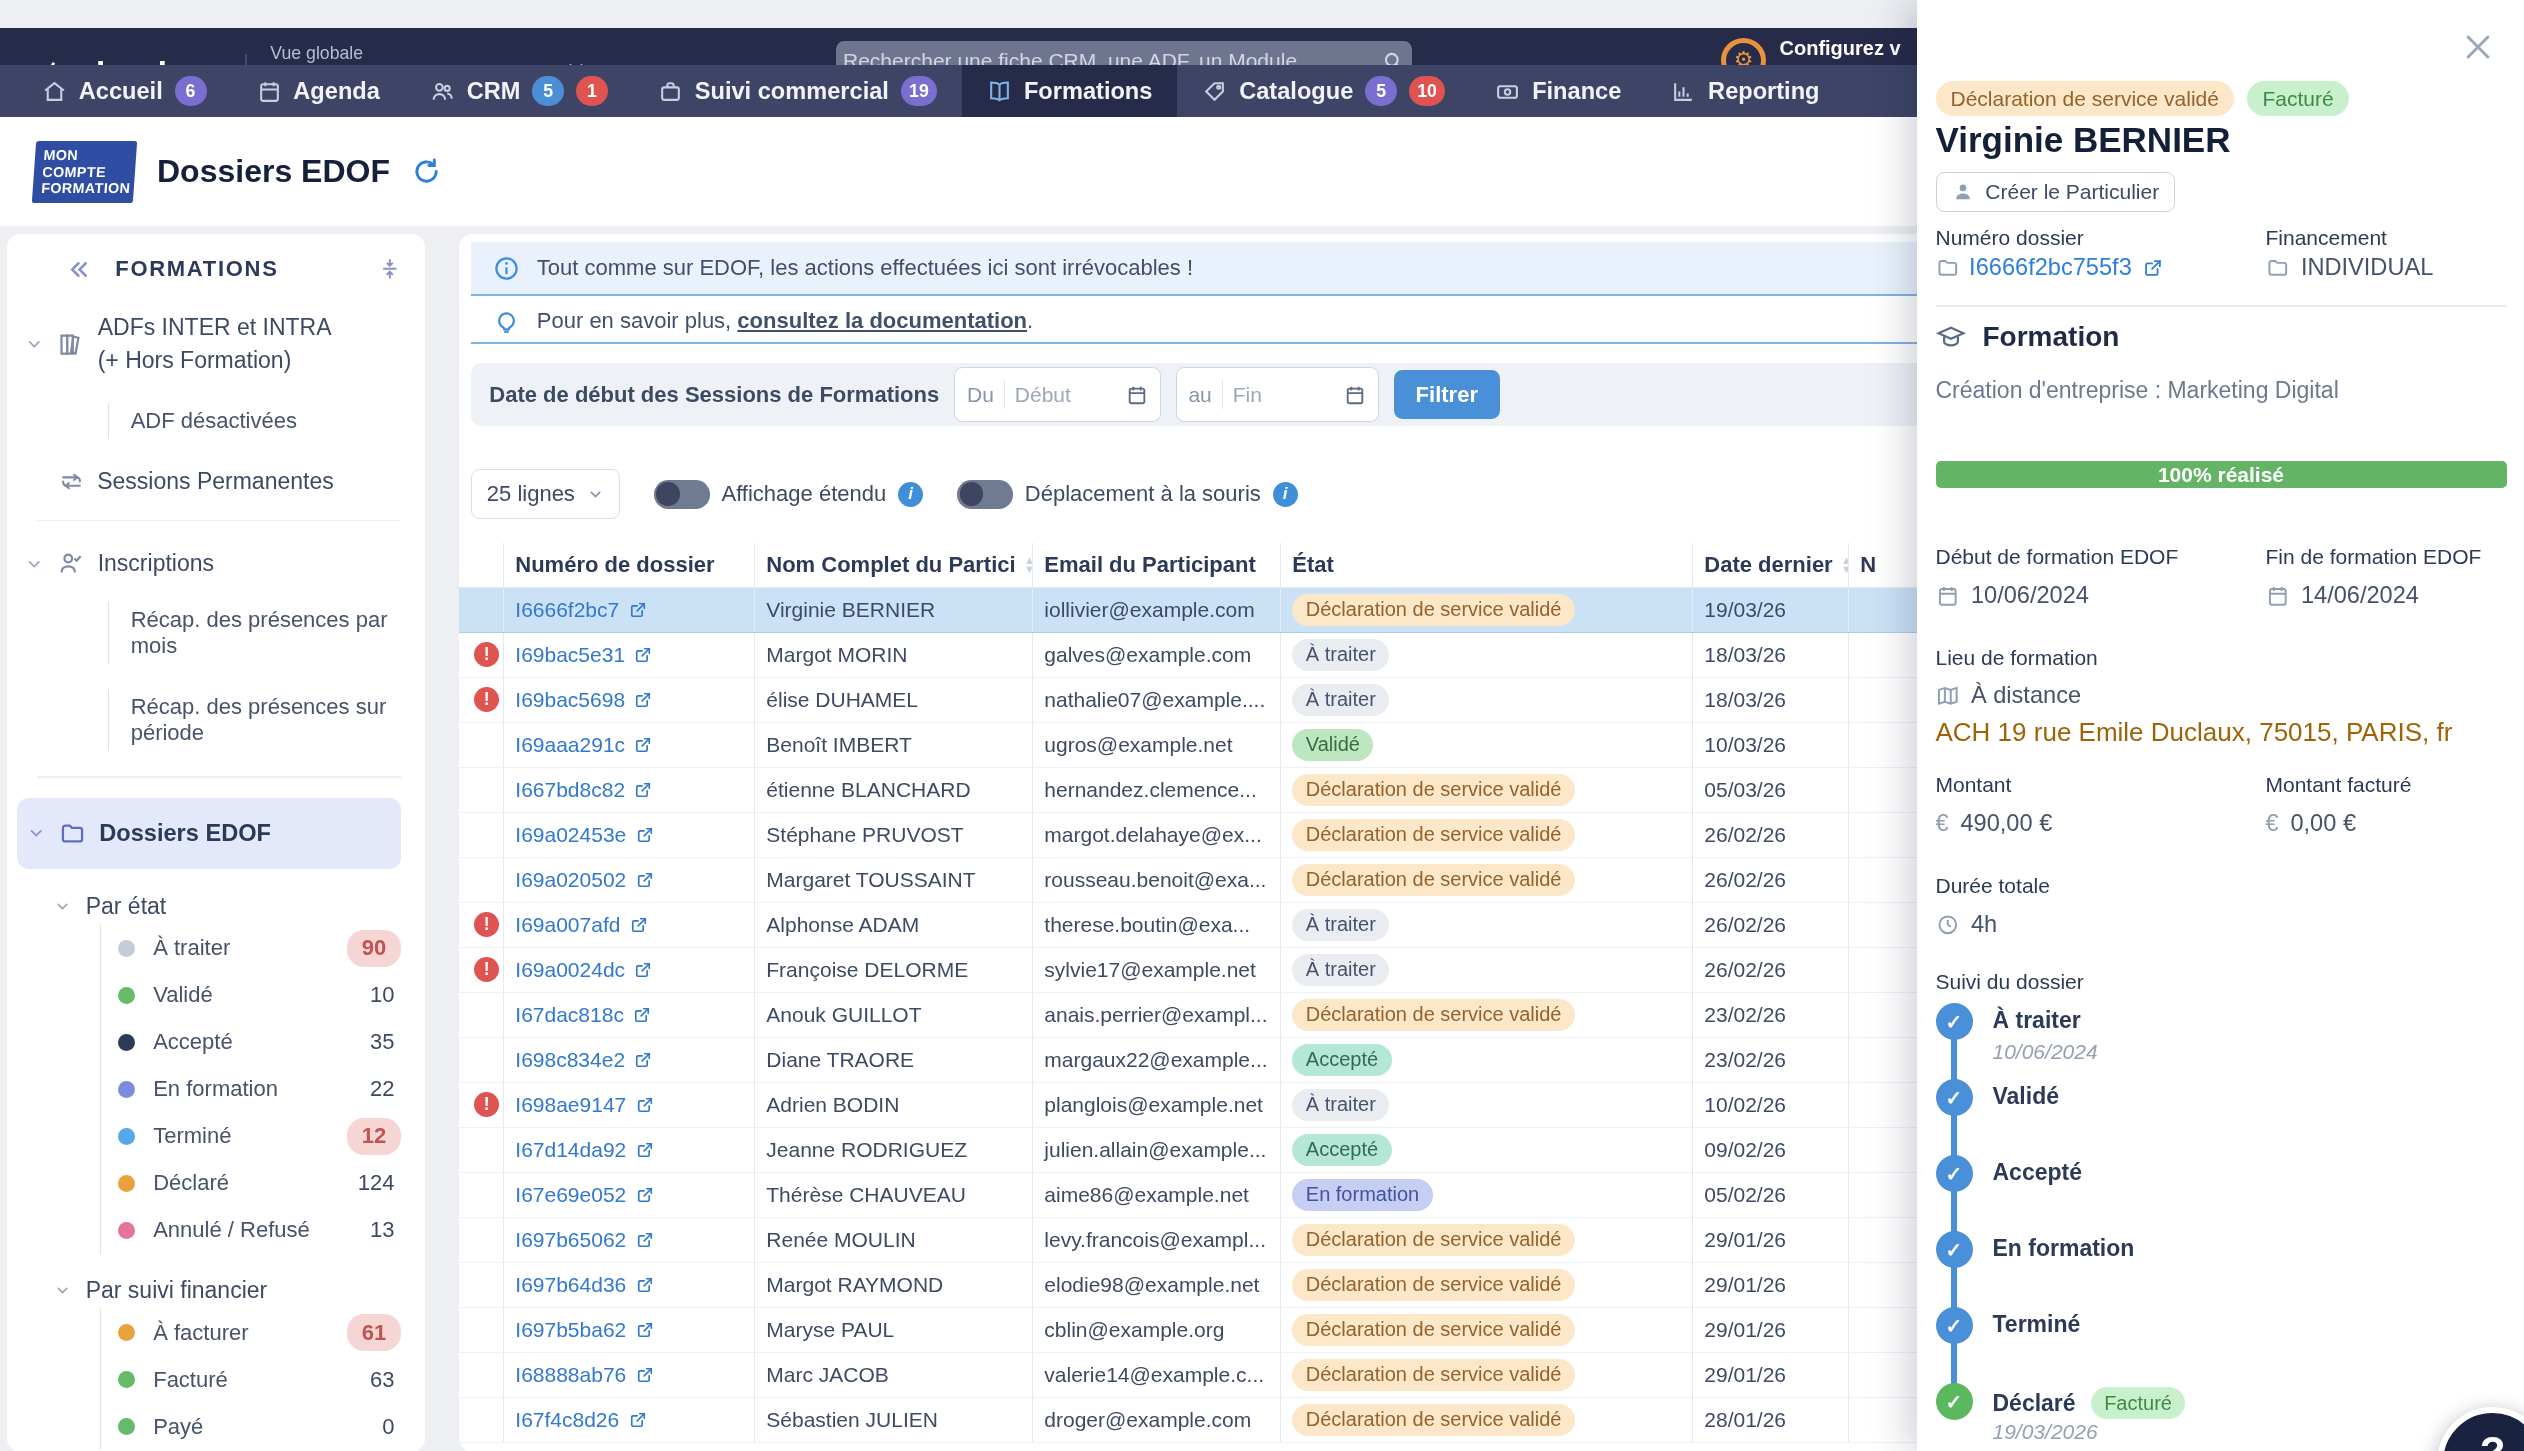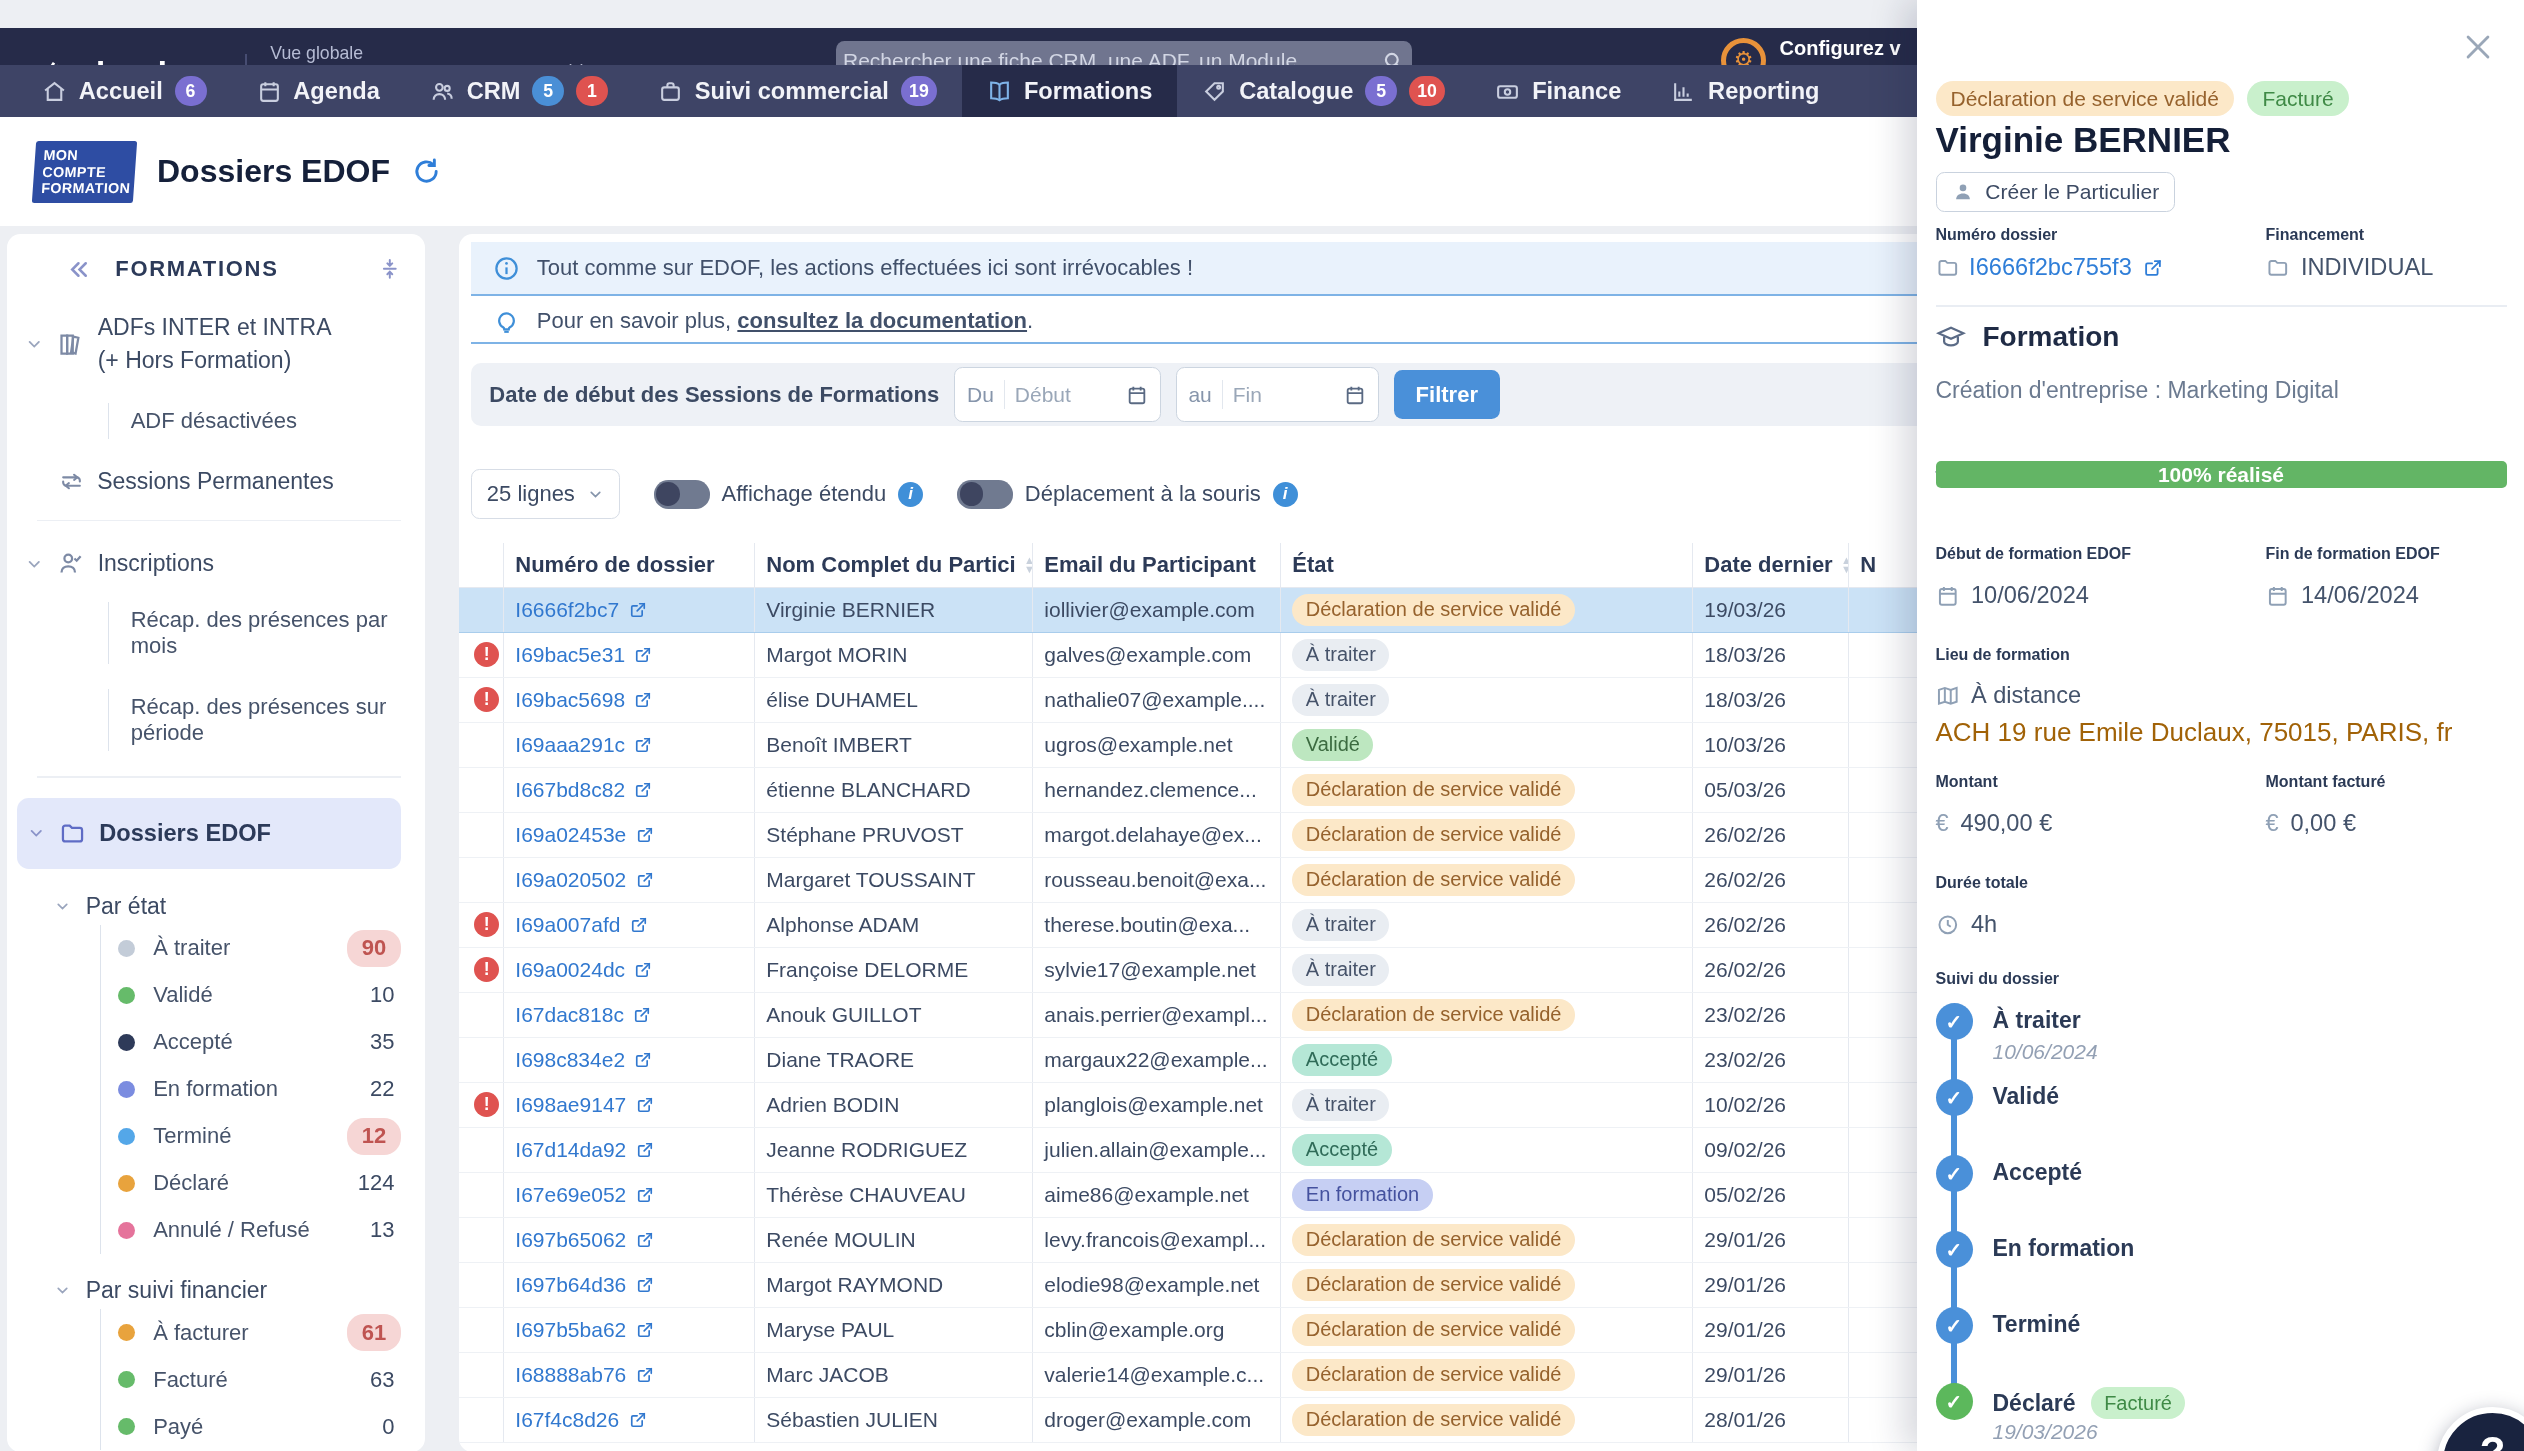--- a/index.html
+++ b/index.html
@@ -118,21 +118,21 @@
   .panel{position:absolute;left:1917px;top:0;width:608px;height:1452px;background:#fff;box-shadow:-11.8px 0 34px rgba(20,30,60,.18);z-index:50;}
   .p-abs{position:absolute;left:18.5px;right:18.5px;}
   .p-close{position:absolute;top:30px;right:30px;color:#9aa7b8;cursor:pointer;}
   .p-badges{top:81px;display:flex;gap:13.5px;}
   .pbadge{display:inline-flex;align-items:center;height:35px;border-radius:17.7px;padding:0 15px;font-size:21px;}
   .pbadge.declared{background:var(--tan-bg);color:var(--tan-tx);}
   .pbadge.paid{background:#c9f0cc;color:#3f8a46;}
   .p-title{top:120px;font-size:35px;font-weight:800;color:#141f38;}
   .p-create{top:172px;display:inline-flex;align-items:center;gap:11.8px;border:1.7px solid #c9d2de;border-radius:8.4px;height:40px;padding:0 15px;font-size:21px;color:#3c4a63;background:#fff;cursor:pointer;width:max-content;}
   .p-grid{display:grid;grid-template-columns:330px 1fr;}
-  .p-label{font-size:16px;font-weight:700;color:#2b3a56;}
+  .p-label{font-size:21px;font-weight:400;color:#2b3a56;}
   .p-value{display:flex;align-items:center;gap:11.8px;font-size:23.6px;color:#44536b;}
   .p-value .vicon{color:#8fa0b5;flex:none;}
   .p-link{color:#2f7ed8;cursor:pointer;display:flex;align-items:center;gap:10px;}
   .p-divider{top:305px;height:1.7px;background:#e9edf3;}
   .p-section{top:321px;display:flex;align-items:center;gap:17px;color:#1f2b45;font-size:28px;font-weight:700;}
   .p-section .vicon{color:#5b6b86;}
   .p-course{top:377px;color:#6b7a90;font-size:23px;}
   .p-progress{top:461px;height:27px;background:#63b565;border-radius:5px;display:flex;align-items:center;justify-content:center;color:#fff;font-size:21px;font-weight:600;}
   .p-steps{top:1003px;bottom:0;}
   .tl-line{position:absolute;left:15px;top:18.5px;width:6.7px;height:380px;background:#4a90d9;}

